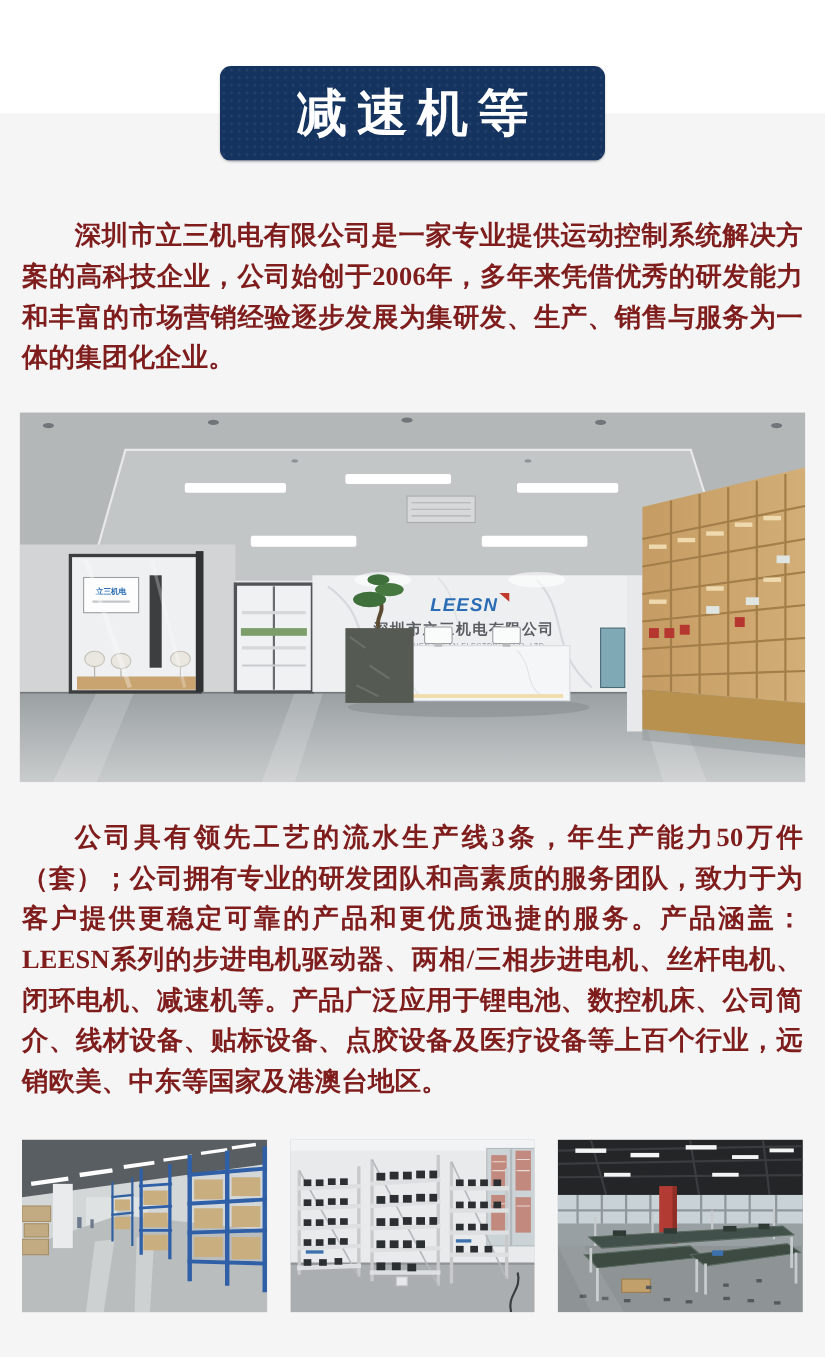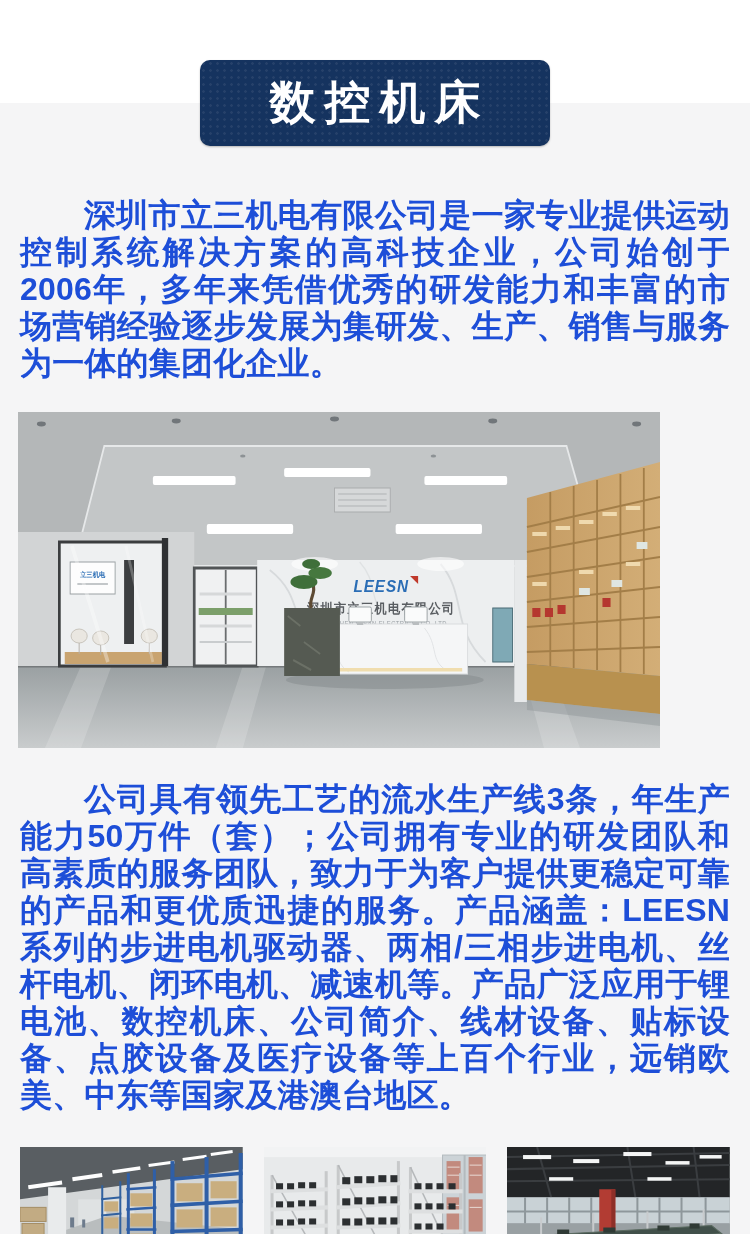--- a/index.html
+++ b/index.html
@@ -18,45 +18,46 @@
     background-image:radial-gradient(rgba(255,255,255,0.07) 1px, transparent 1.6px);
     background-size:7px 7px;
     display:flex; align-items:center; justify-content:center;
     box-shadow:0 1px 2px rgba(0,0,0,0.25);
   }
   .title-banner h1 {
     color:#ffffff; font-size:46px; font-weight:bold;
     letter-spacing:9px; padding-left:9px; white-space:nowrap;
   }
   .intro-para {
-    width:710px; margin:52px auto 0; font-size:32px; line-height:37px;
-    color:#1d4ed8; font-weight:600; text-align:justify; text-indent:2em;
+    width:710px; margin:52px auto 0; font-size:24px; line-height:37px;
+    color:#7f1d1d; font-weight:600; text-align:justify; text-indent:2em;
     letter-spacing:0.2px;
+    font-family:Liberation Serif, serif;
   }
   .intro-para.second { margin-top:33px; }
   .main-photo {
-    display:block; width:642px; height:336px; margin:30px 0 0 18px;
+    display:block; width:714px; height:336px; margin:30px 0 0 18px;
     overflow:hidden; background:#c5c8c9;
   }
   .main-photo svg, .g-photo svg { display:block; width:100%; height:100%; }
   .gallery {
     display:flex; gap:21px; margin:33px 20px 0; height:157px;
   }
   .g-photo { flex:1; overflow:hidden; background:#cfd3d4; }
   text { font-family:"Liberation Sans","DejaVu Sans",sans-serif; }
 </style>
 </head>
 <body>
 
 <div class="page">
 
   <div class="hero">
     <div class="hero-white"></div>
     <div class="title-banner">
-      <h1>数控机床</h1>
+      <h1>减速机等</h1>
     </div>
   </div>
 
   <p class="intro-para">深圳市立三机电有限公司是一家专业提供运动控制系统解决方案的高科技企业，公司始创于2006年，多年来凭借优秀的研发能力和丰富的市场营销经验逐步发展为集研发、生产、销售与服务为一体的集团化企业。</p>
 
   <figure class="main-photo">
     <svg viewBox="0 0 714 336" preserveAspectRatio="none">
       <defs>
         <linearGradient id="floorG" x1="0" y1="0" x2="0" y2="1">
           <stop offset="0" stop-color="#9aa0a2"></stop>

